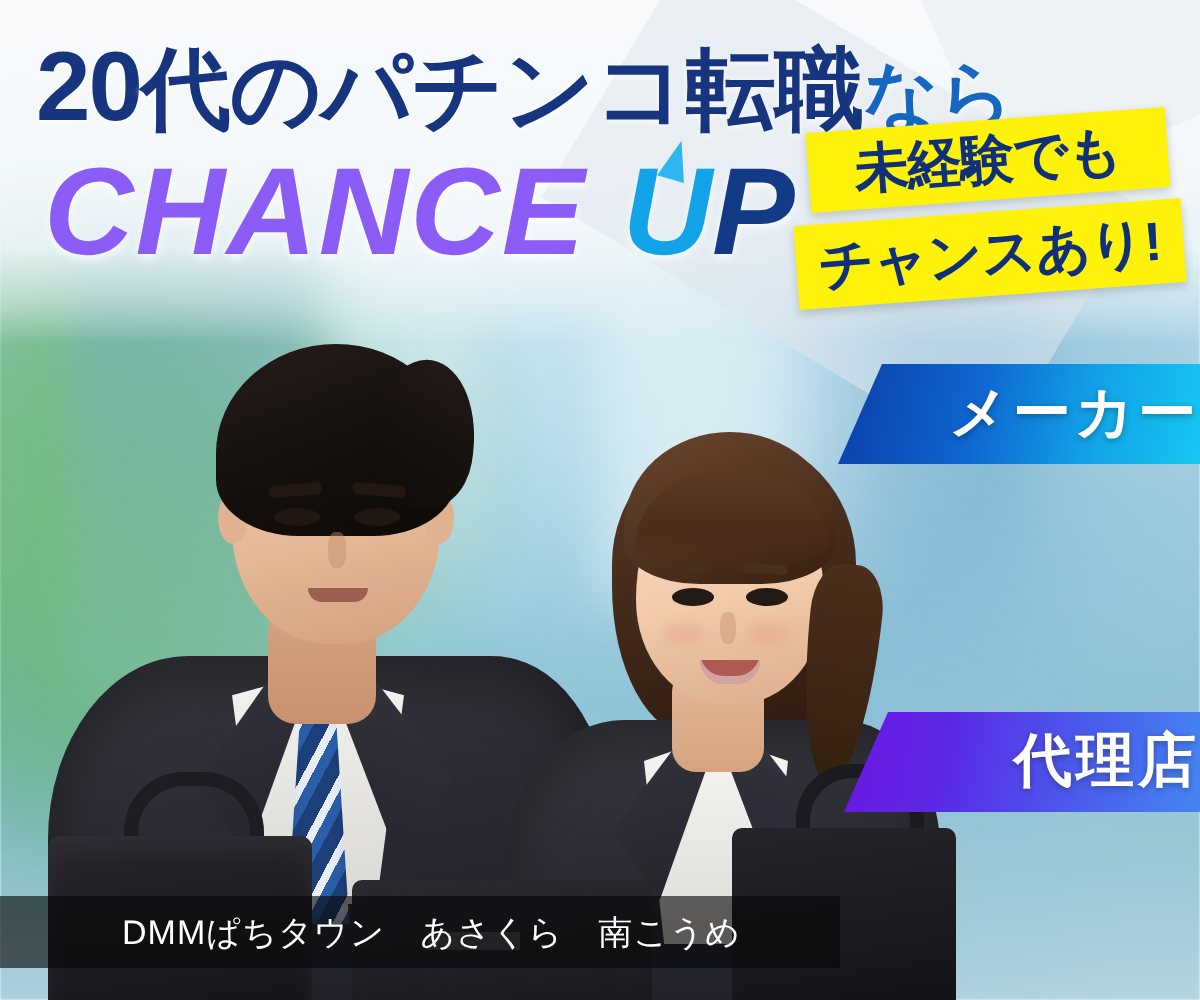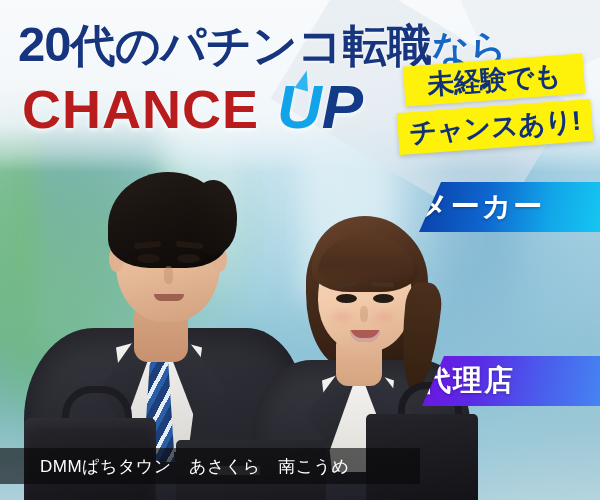--- a/index.html
+++ b/index.html
@@ -347,23 +347,24 @@
 
   
   .logo {
     position: absolute;
     left: 22px; top: 76px;
     display: flex;
     align-items: baseline;
     line-height: 1;
   }
   .logo-chance {
-    font-size: 54px;
-    font-weight: 900;
-    color: #b91c1c;
+    font-size: 62px;
+    font-weight: 900;
+    font-style: italic;
+    color: #8b5cf6;
     letter-spacing: 1px;
     text-shadow: 0 2px 5px rgba(255,255,255,0.8);
   }
   .logo-up-wrap {
     position: relative;
     margin-left: 18px;
     display: flex;
     align-items: baseline;
   }
   .logo-u {
@@ -417,21 +418,21 @@
   }
 
   
   .cats { position: absolute; left: 0; top: 0; width: 600px; height: 500px; }
   .cat {
     position: absolute;
     right: 0;
     height: 50px;
     display: flex;
     align-items: center;
-    justify-content: flex-start;
+    justify-content: flex-end;
     clip-path: polygon(22px 0, 100% 0, 100% 100%, 0 100%);
     box-shadow: 0 2px 6px rgba(0,0,0,0.22);
   }
   .cat span {
     color: #ffffff;
     font-size: 29px;
     font-weight: 900;
     letter-spacing: 2px;
     text-shadow: 0 1px 3px rgba(0,0,0,0.3);
   }
@@ -456,21 +457,21 @@
     height: 36px;
     background: rgba(8,8,10,0.62);
     display: flex;
     align-items: center;
   }
   .caption-bar span {
     color: #ffffff;
     font-size: 17px;
     font-weight: 400;
     letter-spacing: 0.5px;
-    margin-left: 40px;
+    margin-left: 61px;
     white-space: pre;
   }
 </style>
 </head>
 <body>
 
 <div id="banner">
 
   <div class="bg-base"></div>
   <div class="bg-green"></div>

